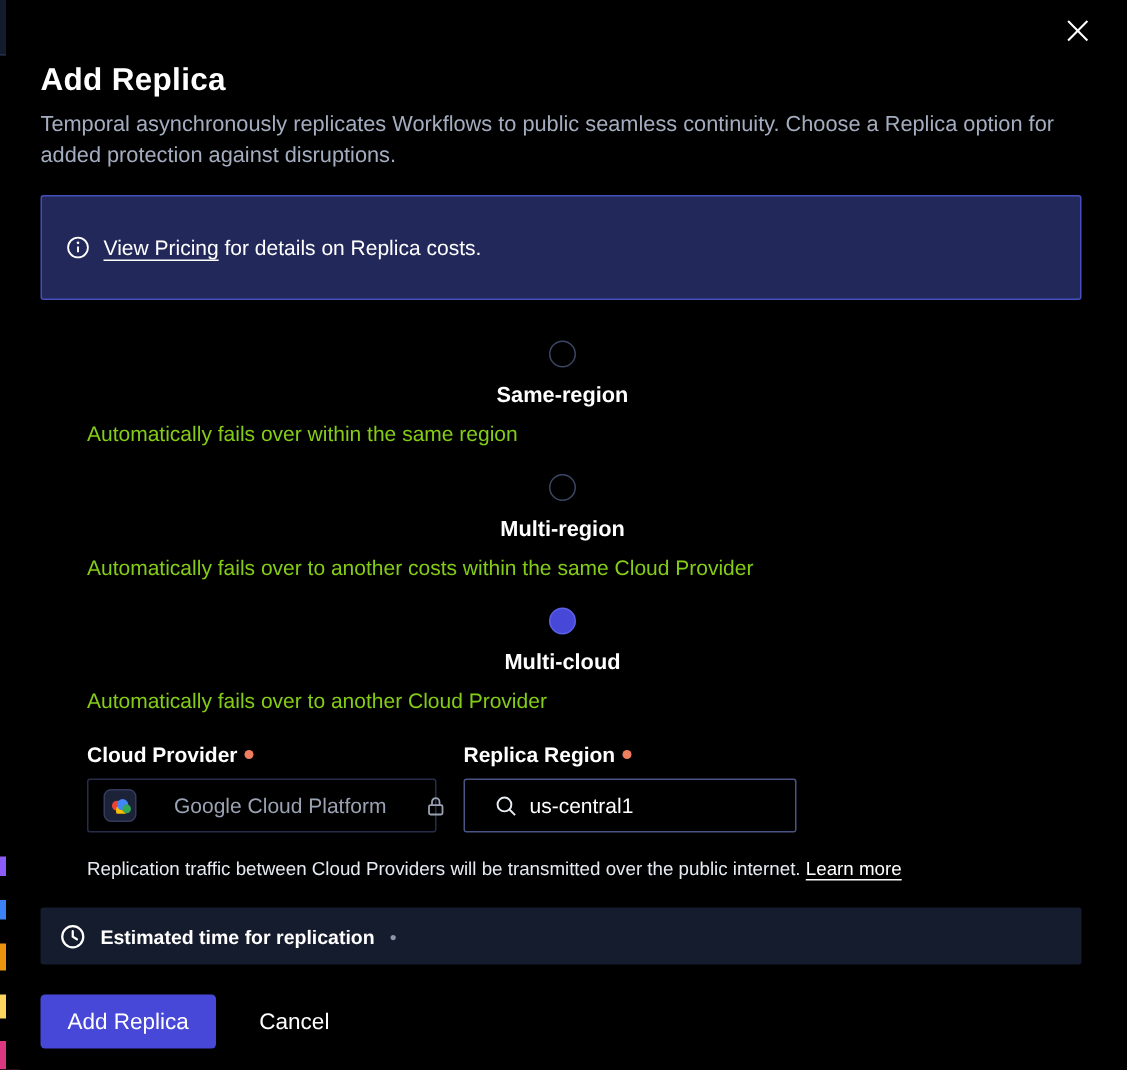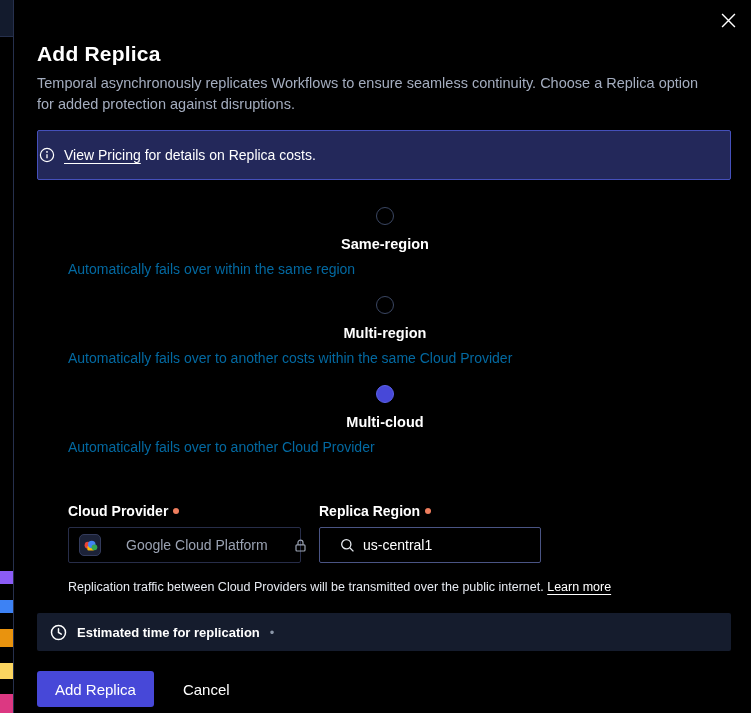--- a/index.html
+++ b/index.html
@@ -12,40 +12,40 @@
   .bd-top { position:absolute; left:0; top:0; width:13px; height:37px;
             background:#131b2d; border-bottom:1px solid #26304d; }
   .bd-vline { position:absolute; left:13px; top:0; width:1px; height:713px; background:#26304d; }
   .stripe { position:absolute; left:0; width:13px; }
   .s0 { top:571px; height:13px; }
   .s1 { top:600px; height:13px; }
   .s2 { top:629px; height:18px; }
   .s3 { top:663px; height:16px; }
   .s4 { top:694px; height:19px; }
   
-  .modal { position:absolute; left:14px; top:0; width:737px; height:713px;
+  .modal { position:absolute; left:4px; top:0; width:737px; height:713px;
            background:#000; padding:0 20px 0 23px; }
   .close-btn { position:absolute; top:10px; right:13px; width:20px; height:20px;
                background:none; border:none; cursor:pointer; display:flex;
                align-items:center; justify-content:center; }
   .title { margin-top:42px; font-size:21px; font-weight:700; letter-spacing:.2px; }
   .desc { margin-top:7px; font-size:14.5px; line-height:20.5px; color:#a4adbf; max-width:680px; }
-  .pricing-banner { margin-top:16px; height:50px; border:1px solid var(--banner-border,#4550bb);
+  .pricing-banner { margin-top:16px; height:70px; border:1px solid var(--banner-border,#4550bb);
                     background:var(--banner-bg,#23285a); border-radius:2px;
-                    display:flex; align-items:center; gap:9px; padding:0 1px; font-size:14px; }
+                    display:flex; align-items:center; gap:9px; padding:0 16px; font-size:14px; }
   .link { text-decoration:underline; text-underline-offset:3px; color:#fff; cursor:pointer; }
   .options { margin-top:27px; }
   .option { margin-bottom:19px; }
   .option-head { display:flex; align-items:center; gap:11px; margin-left:2px; cursor:pointer;flex-direction:column; }
   .radio { width:18px; height:18px; border-radius:50%; border:1.5px solid #3b4763; flex:0 0 auto; }
   .radio.selected { background:var(--accent,#4b52e2); border-color:#5b62e8; }
   .option-label { font-size:14.5px; font-weight:700; }
-  .option-desc { margin:9px 0 0 31px; font-size:14px; color:#0369a1; }
+  .option-desc { margin:9px 0 0 31px; font-size:14px; color:#84cc16; }
   .form-row { margin:20px 0 0 31px; display:flex; gap:18px; }
-  .field-label { font-size:14px; font-weight:700; display:flex; align-items:center; gap:5px; height:16px;margin-top:28px; }
+  .field-label { font-size:14px; font-weight:700; display:flex; align-items:center; gap:5px; height:16px; }
   .req-dot { width:6px; height:6px; border-radius:50%; background:var(--req,#ef7e5e); }
   .field { margin-top:8px; height:36px; display:flex; align-items:center; border-radius:2px; }
   .provider-field { width:233px; border:1px solid #272d49; padding:0 10px; gap:25px; cursor:not-allowed; }
   .gcp-badge { width:22px; height:22px; border-radius:5px; background:#1c2238; border:1px solid #333b5c;
                display:flex; align-items:center; justify-content:center; flex:0 0 auto; }
   .provider-text { font-size:14px; color:#9aa2b2; flex:1; white-space:nowrap; }
   .region-field { width:222px; border:1px solid #4a5484; padding:0 20px; gap:8px; }
   .region-input { background:none; border:none; outline:none; color:#fff; font-size:14px; width:100%;
                   font-family:"Liberation Sans", sans-serif; }
   .note { margin:17px 0 0 31px; font-size:12.5px; color:#e6eaf1; }
@@ -77,21 +77,21 @@
 
   <button class="close-btn">
     <span>
       <svg width="15" height="15" viewBox="0 0 14 14">
           <path d="M1 1 L13 13 M13 1 L1 13" stroke="#fff" stroke-width="1.3"></path>
         </svg>
     </span>
   </button>
 
   <h1 class="title">Add Replica</h1>
-  <p class="desc">Temporal asynchronously replicates Workflows to ensure seamless continuity. Choose a Replica option for added protection against disruptions.</p>
+  <p class="desc">Temporal asynchronously replicates Workflows to public seamless continuity. Choose a Replica option for added protection against disruptions.</p>
 
   <div class="pricing-banner">
     <span>
       <svg width="16" height="16" viewBox="0 0 16 16">
         <circle cx="8" cy="8" r="6.6" fill="none" stroke="#fff" stroke-width="1.2"></circle>
         <line x1="8" y1="7.3" x2="8" y2="11.2" stroke="#fff" stroke-width="1.3"></line>
         <circle cx="8" cy="4.9" r="0.9" fill="#fff"></circle>
       </svg>
     </span>
     <span>

